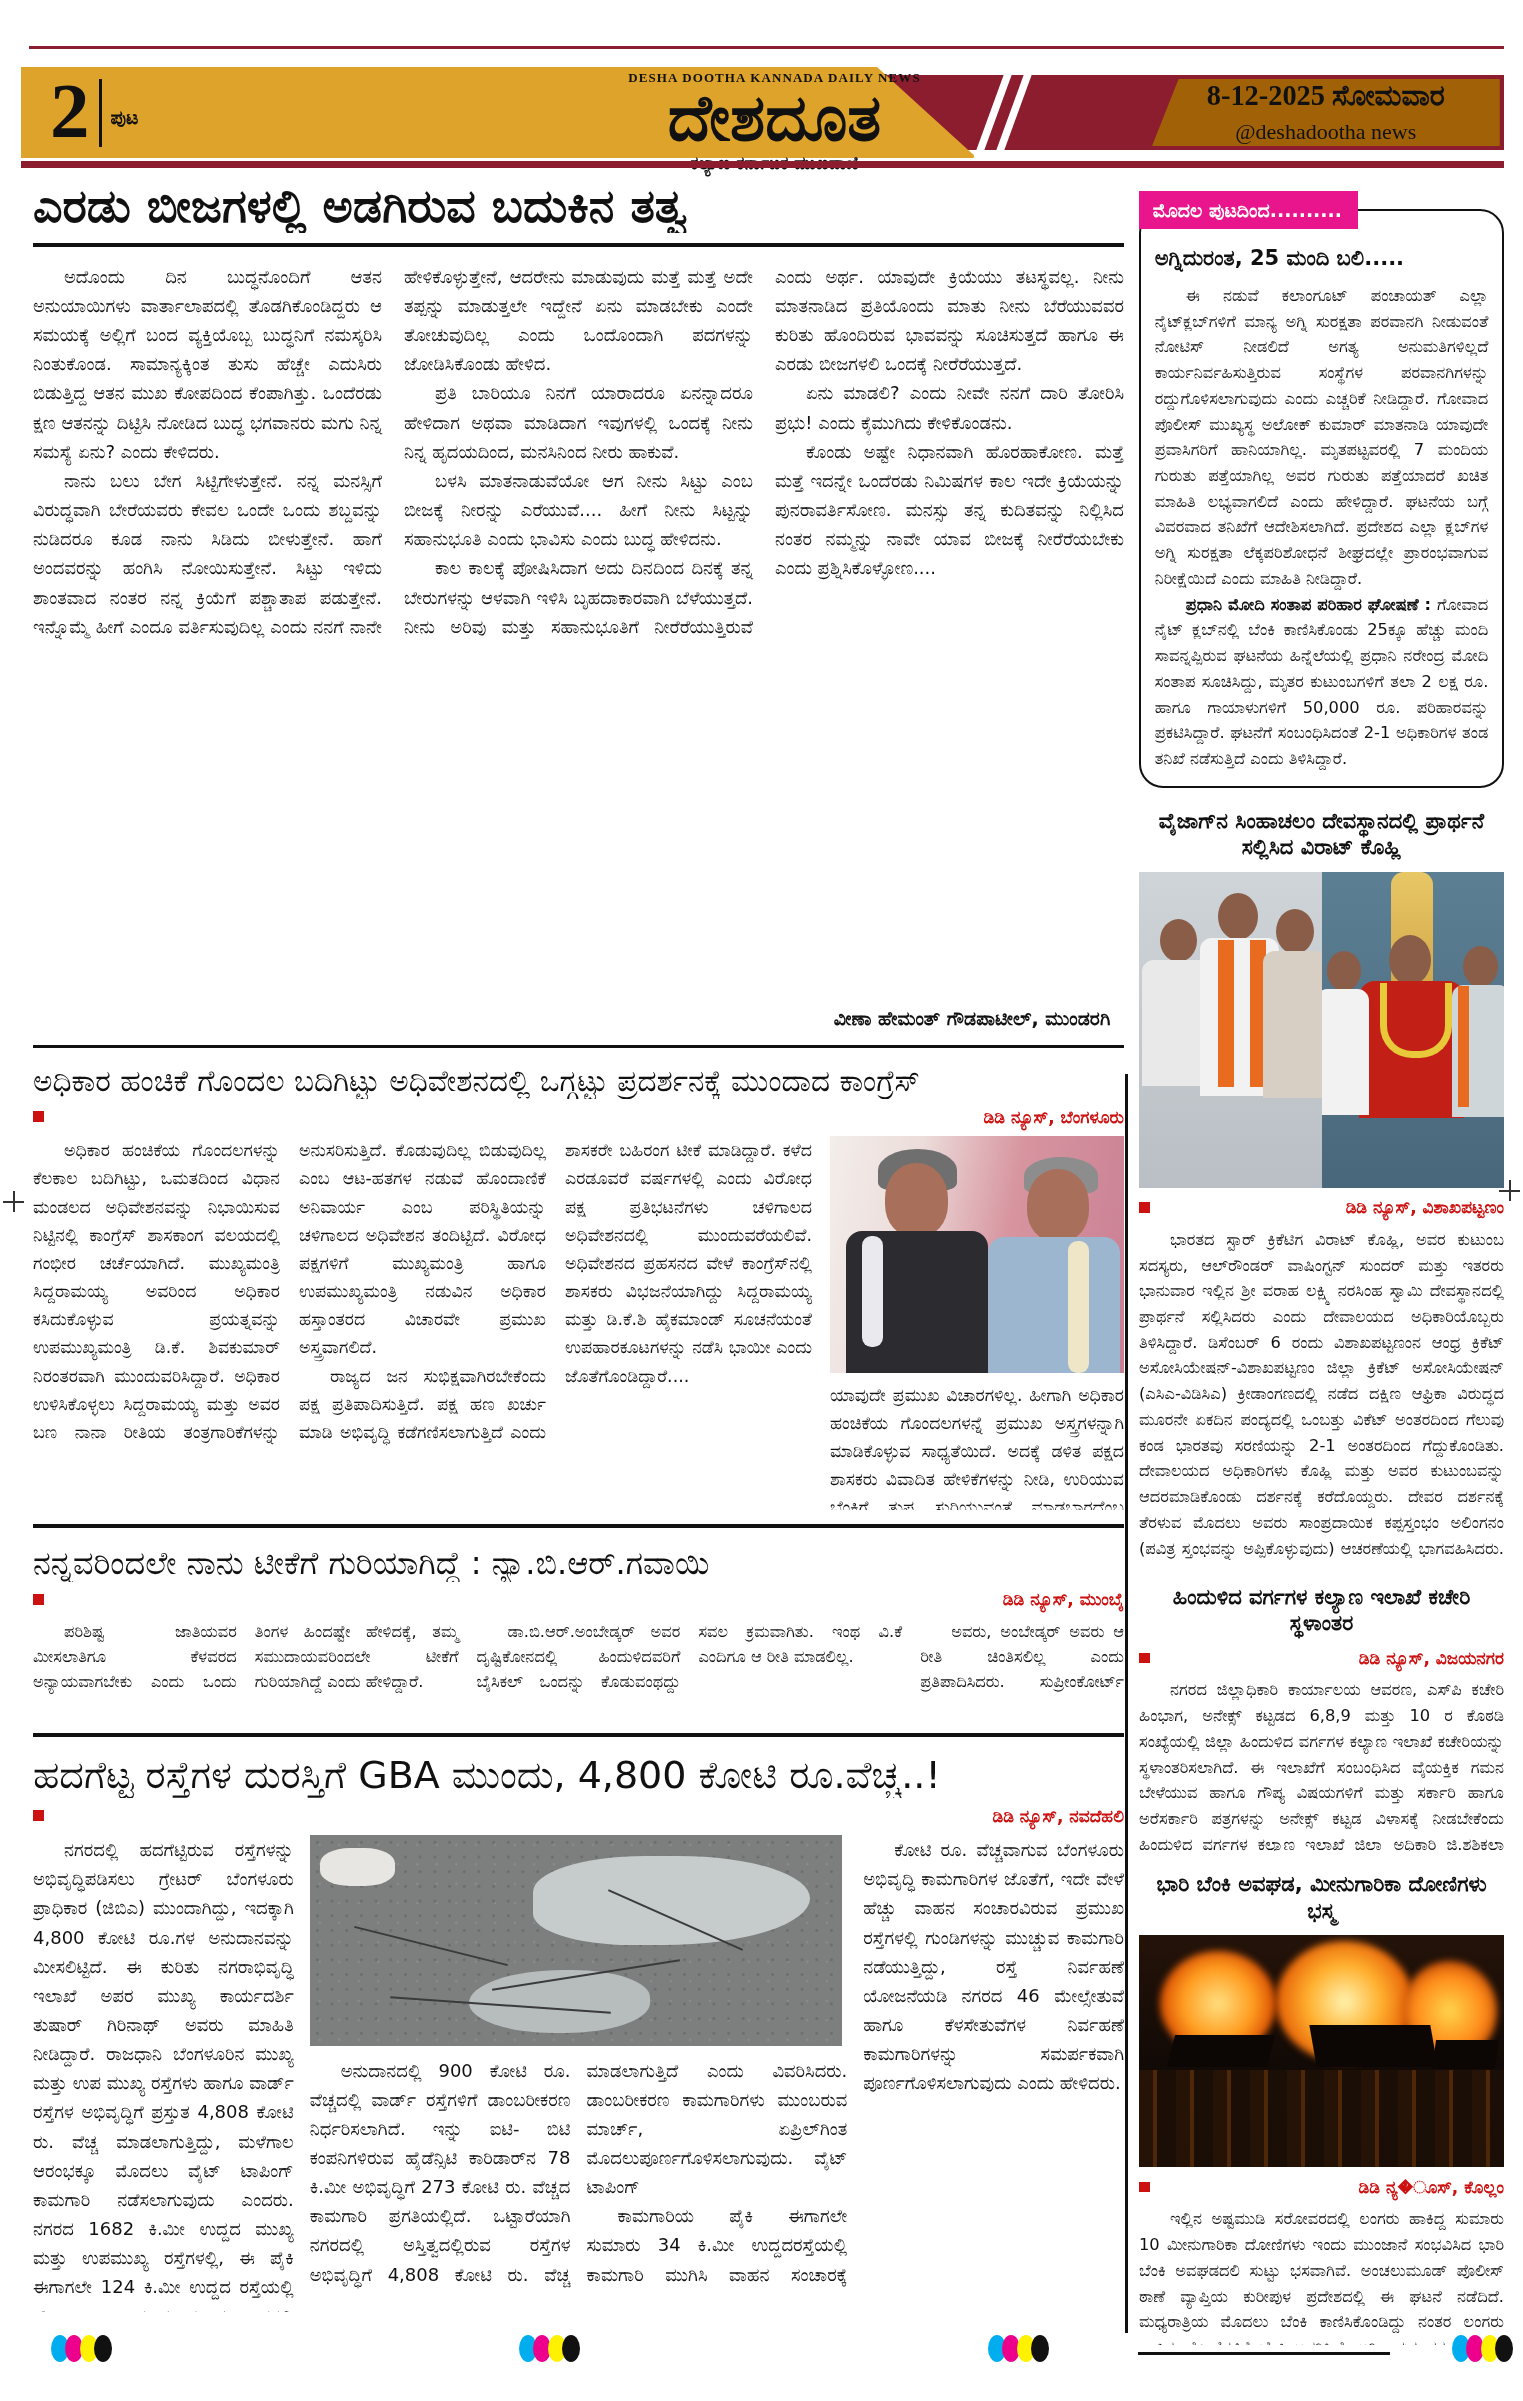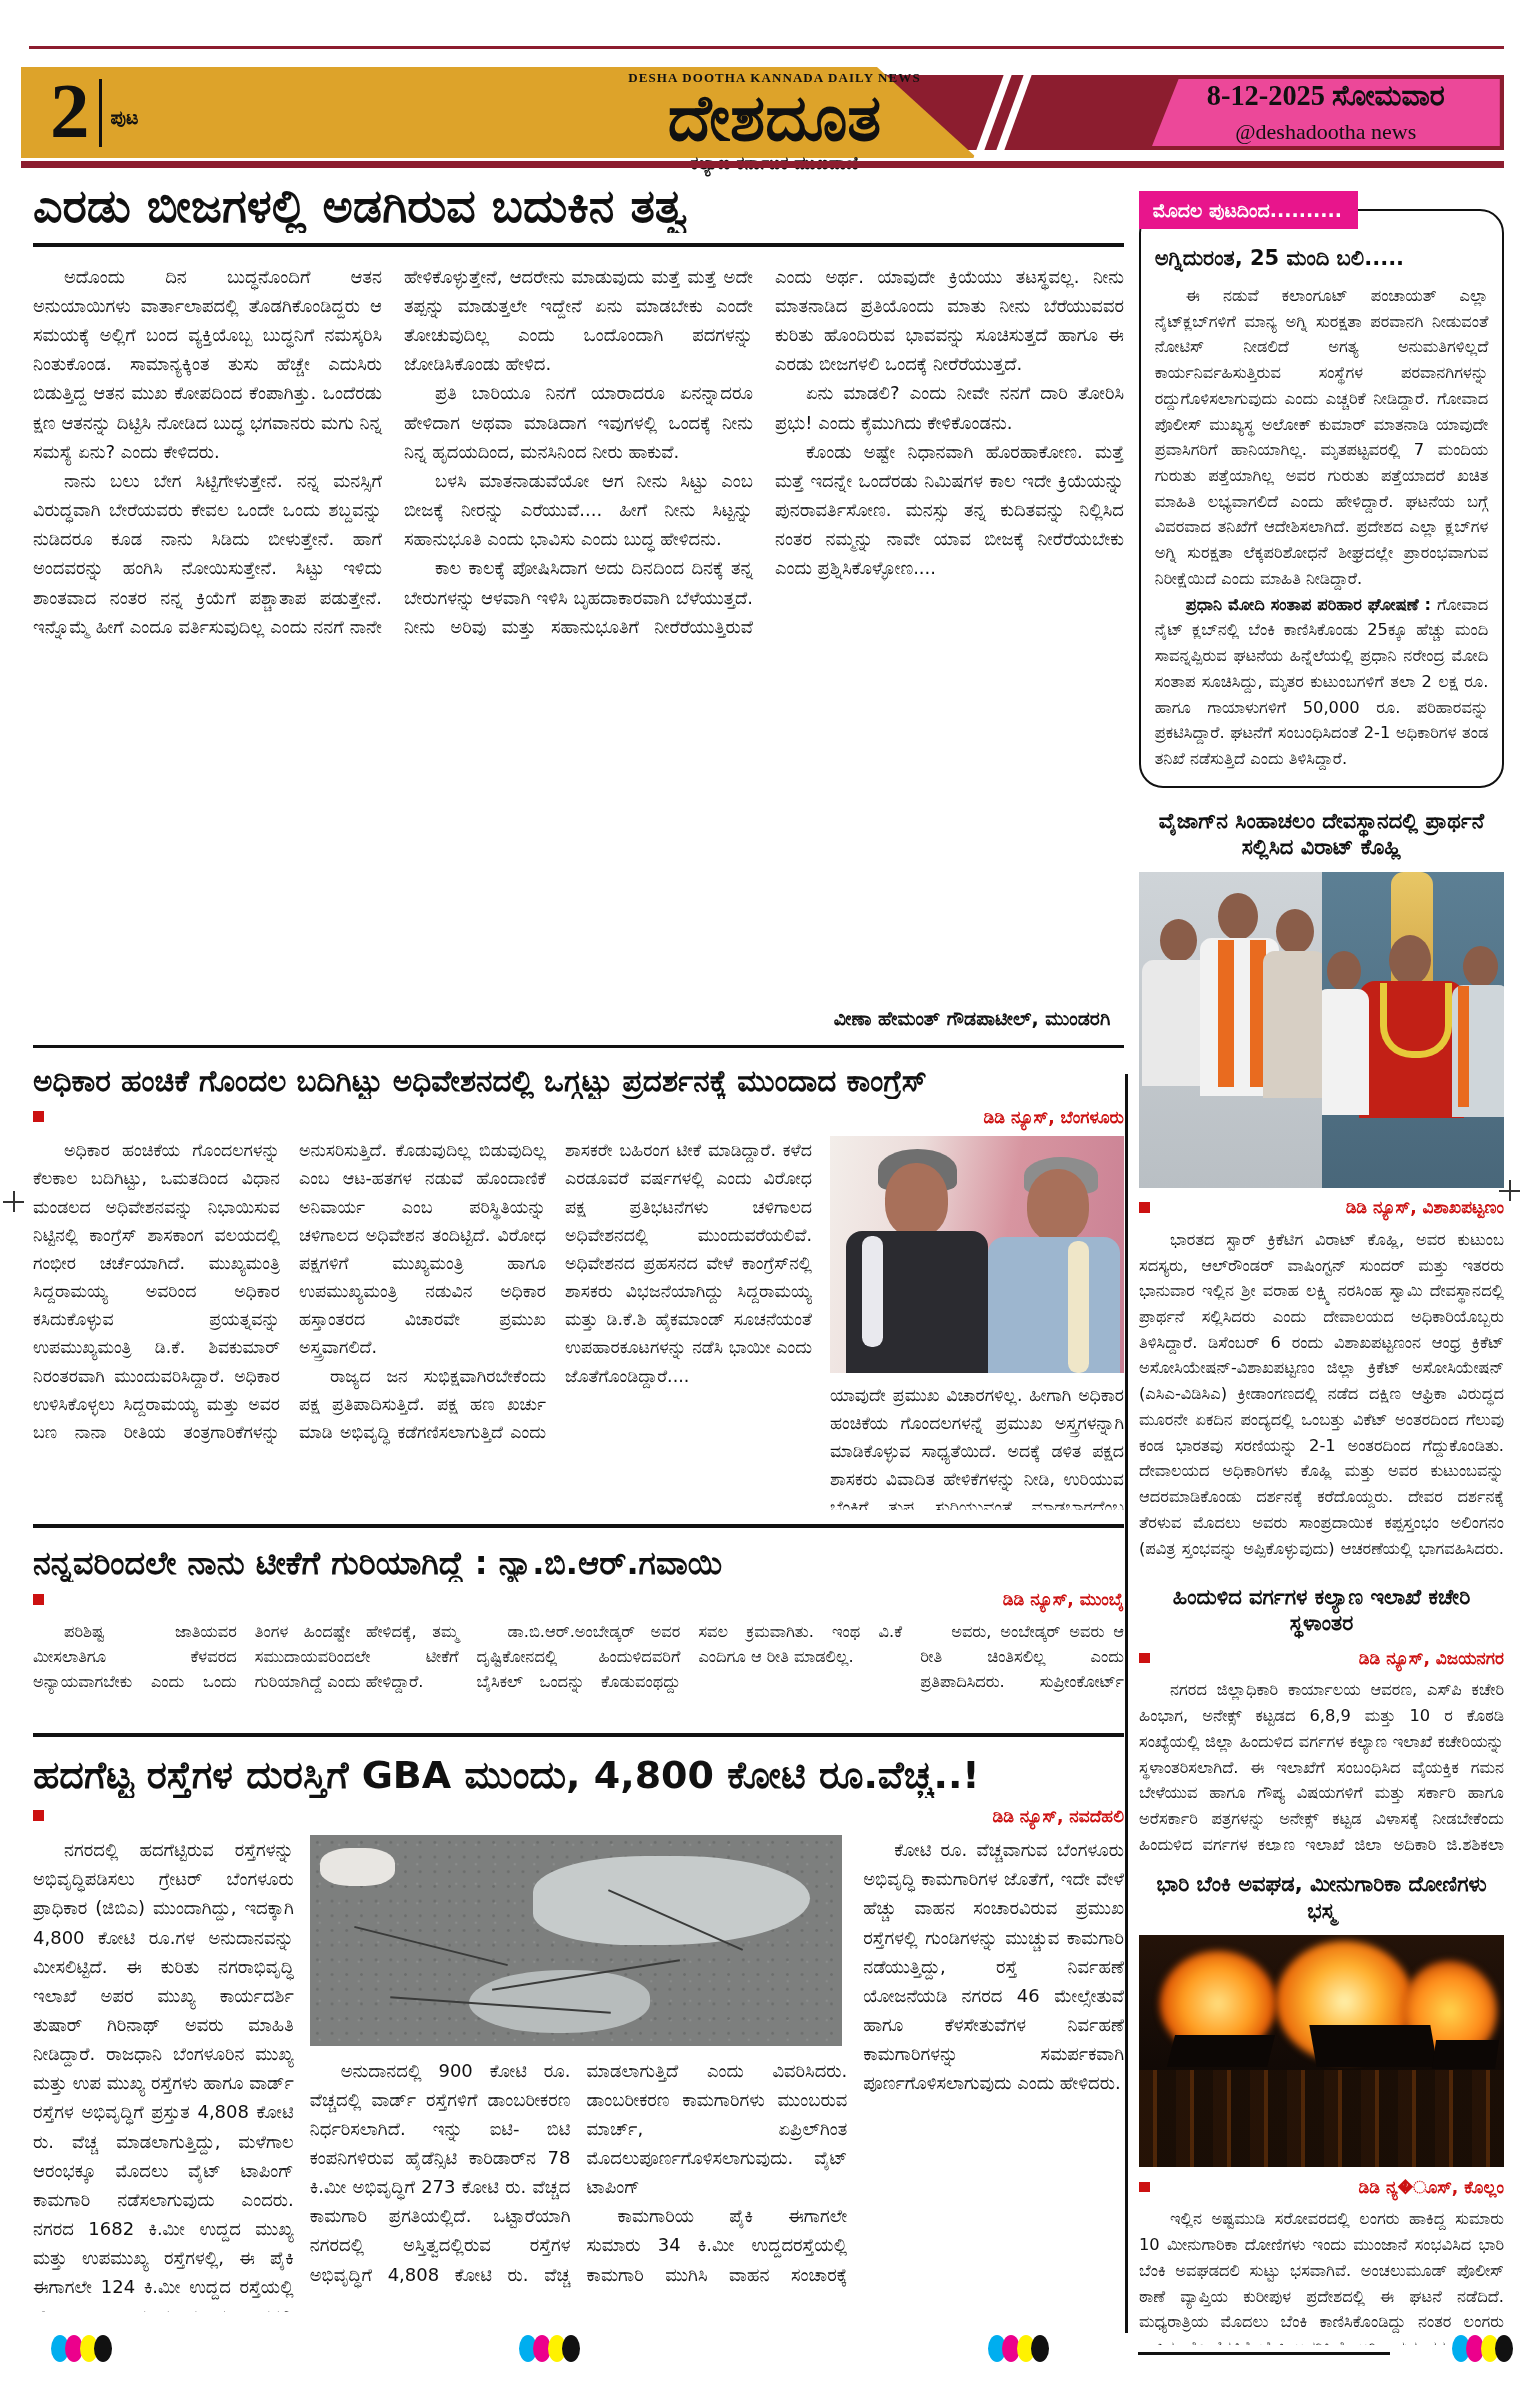--- a/index.html
+++ b/index.html
@@ -6,21 +6,21 @@
   body{font-family:"DejaVu Sans",sans-serif;color:#111;}
   .page{position:relative;width:1523px;height:2401px;background:#fff;overflow:hidden;}
 
   
   .top-rule{position:absolute;top:46px;left:29px;width:1475px;height:3.2px;background:#8c1d2f;}
   .band{position:absolute;top:67px;left:21px;width:1483px;height:91px;}
   .band .maroon{position:absolute;left:790px;right:0;top:8.4px;bottom:8.4px;background:#8c1d2f;}
   .band .gold{position:absolute;left:0;top:0;bottom:0;width:956px;background:#dda32a;
               clip-path:polygon(0 0,856px 0,956px 100%,0 100%);}
   .band .stripe{position:absolute;top:0;bottom:0;width:8.4px;background:#fff;transform:skewX(-20deg);}
-  .datebox{position:absolute;right:4.2px;top:11.6px;bottom:11.6px;width:348px;background:#ec4899;
+  .datebox{position:absolute;right:4.2px;top:11.6px;bottom:11.6px;width:348px;background:#a16207;
            clip-path:polygon(27px 0,100% 0,100% 100%,0 100%);
            display:flex;flex-direction:column;align-items:center;justify-content:center;gap:5.3px;}
   .datebox .date{font-size:28.4px;font-weight:bold;font-family:"Liberation Serif",serif;}
   .datebox .handle{font-size:22px;font-family:"Liberation Serif",serif;}
   .pagenum{position:absolute;left:29px;top:4.2px;display:flex;align-items:flex-start;}
   .pagenum .num{font-size:79px;line-height:79px;font-weight:bold;font-family:"Liberation Serif",serif;}
   .pagenum .bar{width:3.2px;height:68px;background:#111;margin:7.4px 8.4px 0 9.5px;}
   .pagenum .word{font-size:19px;font-weight:bold;margin-top:35px;}
   .mast{position:absolute;left:543px;top:3.2px;width:421px;text-align:center;}
   .mast .small{font-size:13px;font-weight:bold;font-family:"Liberation Serif",serif;letter-spacing:1.1px;}
@@ -31,21 +31,21 @@
   
   .main{position:absolute;left:33px;top:178px;width:1091px;}
   h1.lead{font-size:46px;line-height:1.15;font-weight:bold;margin:2.1px 0 10.5px 0;white-space:nowrap;overflow:hidden;}
   .rule{height:3.7px;background:#111;border:none;margin:0 0 14.7px 0;}
   .hdiv{height:3.7px;background:#111;margin:14.7px 0 0 0;}
   .bodytxt{font-size:18px;line-height:1.62;text-align:justify;}
   .bp{margin:0;text-indent:31px;}
   .lead-body{height:732px;column-count:3;column-gap:22px;overflow:hidden;}
   .byline{font-size:19px;font-weight:bold;text-align:right;padding-right:13.7px;margin-top:13px;}
 
-  h2.art{font-size:29.5px;font-weight:bold;margin:16px 0 7.4px 0;white-space:nowrap;overflow:hidden;}
+  h2.art{font-size:29.5px;font-weight:normal;margin:16px 0 7.4px 0;white-space:nowrap;overflow:hidden;}
   h2.art.gv{font-size:32px;}
   h2.art.gba{font-size:38px;}
   .dateline{display:flex;align-items:center;gap:7.4px;margin:0 0 9.5px 0;justify-content:space-between;}
   .dateline .sq{width:10.5px;height:10.5px;background:#cc1111;display:inline-block;}
   .dateline .dl{color:#cc1111;font-weight:bold;font-size:17px;}
 
   .cong-row{display:flex;gap:18px;}
   .cong-cols{width:780px;height:373px;column-count:3;column-gap:19px;overflow:hidden;font-size:17.4px;}
   .cong-right{width:294px;}
   .cong-wide{height:129px;overflow:hidden;font-size:17.4px;margin-top:7.4px;}

